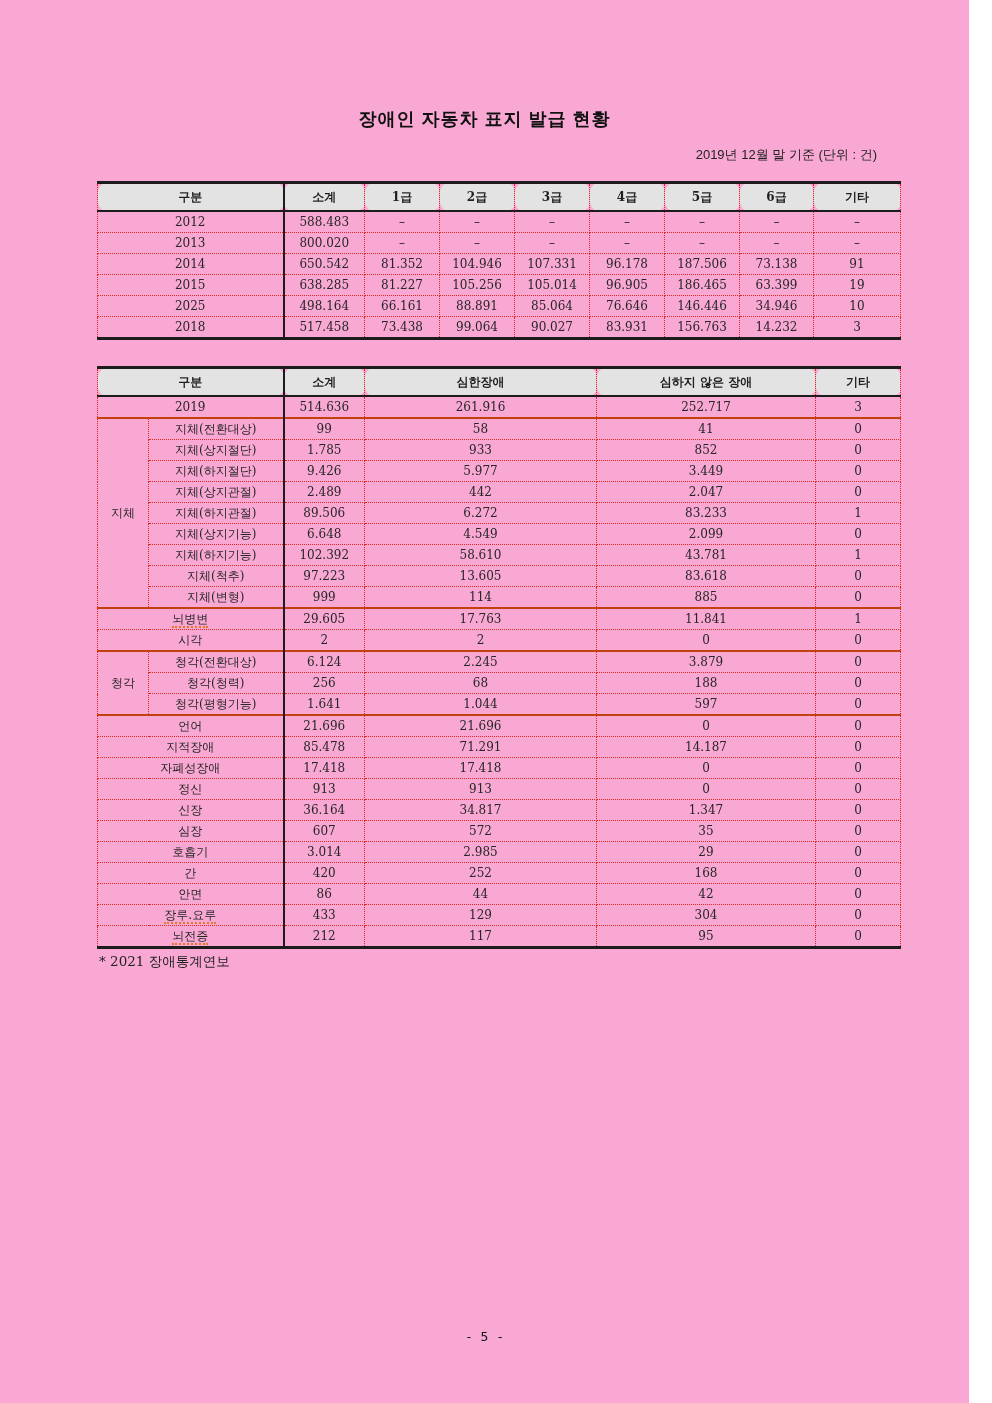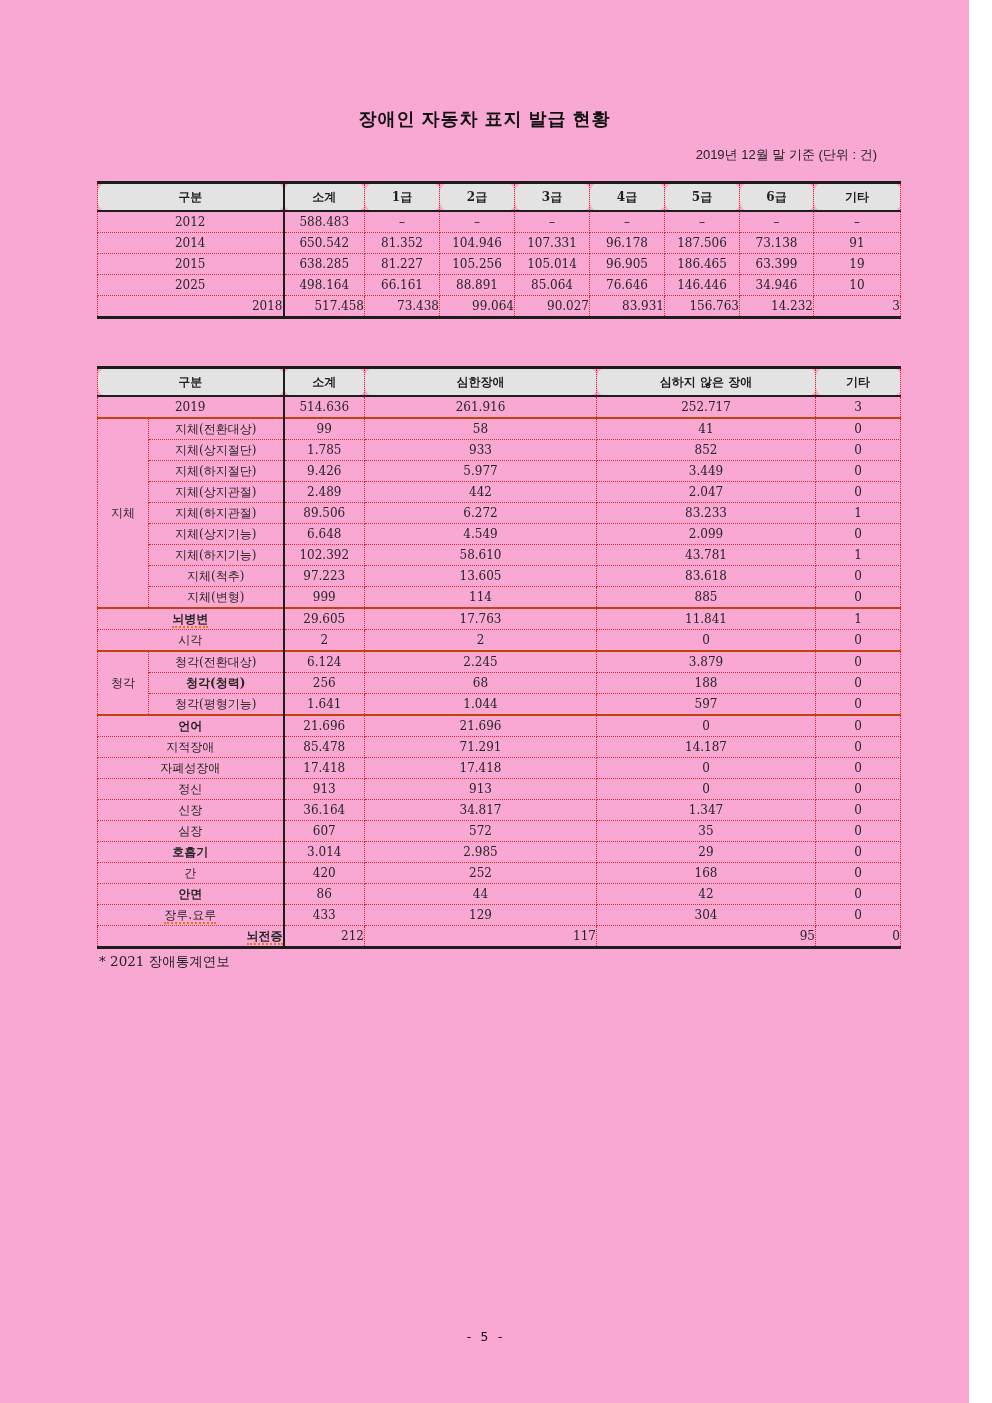--- a/index.html
+++ b/index.html
@@ -14,23 +14,23 @@
   table{border-collapse:collapse;table-layout:fixed;position:absolute;left:97px;}
   .t1{top:181px;width:803px;}
   .t2{top:366px;width:803px;}
   td,th{border:1px dotted #e0281c;text-align:center;vertical-align:middle;
         font-size:12px;padding:0;height:20px;line-height:20px;
         overflow:hidden;white-space:nowrap;}
   th{background:#e3e3e3;font-weight:bold;height:26px;line-height:26px;
      border-top:3px solid #1c1c1c;border-bottom:2px solid #1c1c1c;color:#1f1f1f;border-radius:9px;}
   .bdl{border-left:2px solid #1c1c1c;}
   tr.sep td{border-top:2px solid #c2410c;}
-  tbody tr:last-child td{border-bottom:3px solid #1c1c1c;text-align:right;}
+  tbody tr:last-child td{border-bottom:3px solid #1c1c1c;}
   td.group-cell{border-right:1px dotted #e0281c;}
-  .bold{font-weight:bold;}
+  .bold{font-weight:normal;}
   .wavy{border-bottom:2px dotted #e07a28;padding-bottom:0px;}
   .footnote{position:absolute;left:99px;top:953px;font-size:13.5px;color:#222;}
   .pageno{position:absolute;top:1329px;left:0;width:100%;text-align:center;
           font-family:"DejaVu Sans Mono","Liberation Mono",monospace;font-size:13px;color:#111;}
 </style>
 </head>
 <body>
 
 <div class="page">
   <div class="title">장애인 자동차 표지 발급 현황</div>
@@ -58,20 +58,31 @@
           <th>4급</th>
           <th>5급</th>
           <th>6급</th>
           <th>기타</th>
         </tr>
       </thead>
     <tbody>
         <tr>
           <td>2012</td>
           <td class="bdl">588.483</td>
+          <td>–</td>
+          <td>–</td>
+          <td>–</td>
+          <td>–</td>
+          <td>–</td>
+          <td>–</td>
+          <td>–</td>
+        </tr>
+        <tr>
+          <td>2013</td>
+          <td class="bdl">800.020</td>
           <td>–</td>
           <td>–</td>
           <td>–</td>
           <td>–</td>
           <td>–</td>
           <td>–</td>
           <td>–</td>
         </tr>
         <tr>
           <td>2014</td>

